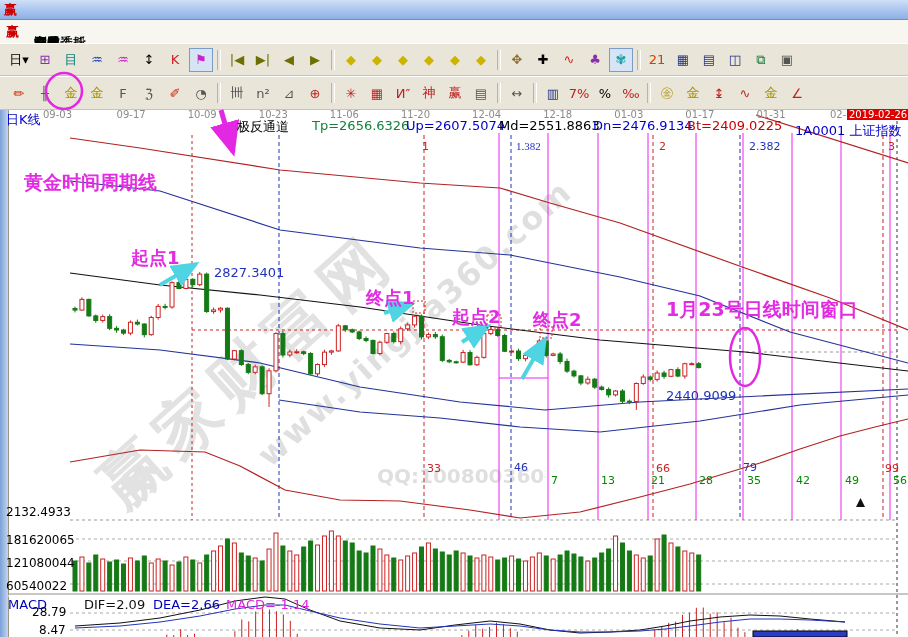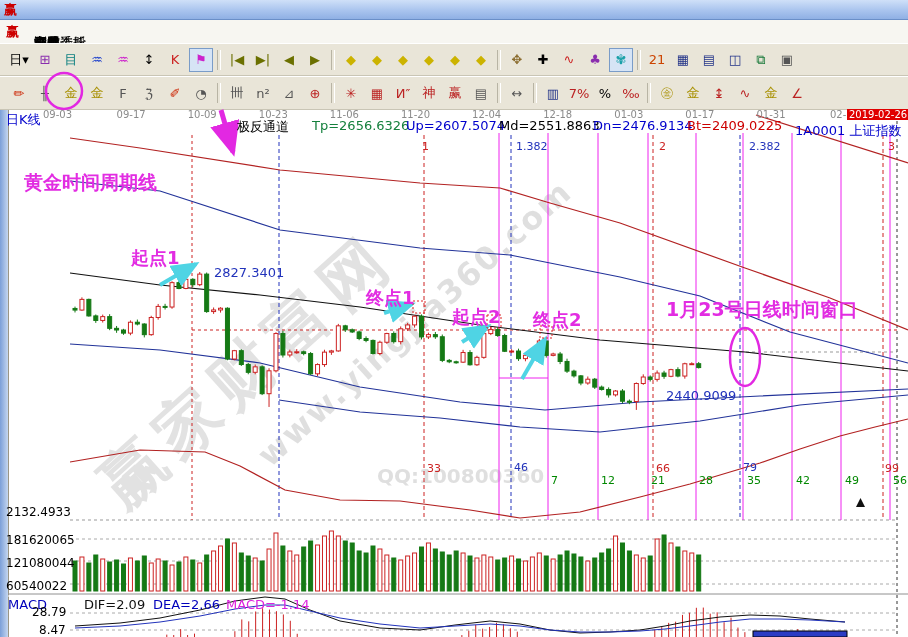--- a/index.html
+++ b/index.html
@@ -576,31 +576,31 @@
 <div class="lbl blueval" style="left:214px;top:265px;">2827.3401</div>
 <div class="lbl blueval" style="left:666px;top:388px;">2440.9099</div>
 <div class="lbl scale" style="left:6px;top:505px;">2132.4933</div>
 <div id="volscale">
     <div class="lbl scale" style="left: 6px; top: 533px; position: absolute;">181620065</div>
     <div class="lbl scale" style="left: 6px; top: 556px; position: absolute;">121080044</div>
     <div class="lbl scale" style="left: 6px; top: 579px; position: absolute;">60540022</div>
   </div>
 <div id="cyclabels">
     <div class="lbl cyc" style="left: 422px; top: 140px; color: rgb(204, 34, 34); position: absolute;">1</div>
-    <div class="lbl cyc" style="left: 516px; top: 140px; color: rgb(34, 51, 187); position: absolute;">1.382</div>
+    <div class="lbl cyc" style="left: 516px; top: 140px; color: rgb(34, 51, 187); position: absolute; font-family: Liberation Serif, serif;">1.382</div>
     <div class="lbl cyc" style="left: 659px; top: 140px; color: rgb(204, 34, 34); position: absolute;">2</div>
     <div class="lbl cyc" style="left: 749px; top: 140px; color: rgb(34, 51, 187); position: absolute;">2.382</div>
     <div class="lbl cyc" style="left: 888px; top: 140px; color: rgb(204, 34, 34); position: absolute;">3</div>
     <div class="lbl cyc" style="left: 427px; top: 462px; color: rgb(204, 34, 34); position: absolute; text-align: right;">33</div>
     <div class="lbl cyc" style="left: 514px; top: 461px; color: rgb(34, 51, 187); position: absolute;">46</div>
     <div class="lbl cyc" style="left: 656px; top: 462px; color: rgb(204, 34, 34); position: absolute;">66</div>
     <div class="lbl cyc" style="left: 743px; top: 461px; color: rgb(34, 51, 187); position: absolute;">79</div>
     <div class="lbl cyc" style="left: 885px; top: 462px; color: rgb(204, 34, 34); position: absolute;">99</div>
     <div class="lbl cyc" style="left: 551px; top: 474px; color: rgb(0, 136, 0); position: absolute;">7</div>
-    <div class="lbl cyc" style="left: 601px; top: 474px; color: rgb(0, 136, 0); position: absolute;">12</div>
+    <div class="lbl cyc" style="left: 601px; top: 474px; color: rgb(0, 136, 0); position: absolute;">13</div>
     <div class="lbl cyc" style="left: 651px; top: 474px; color: rgb(0, 136, 0); position: absolute;">21</div>
     <div class="lbl cyc" style="left: 699px; top: 474px; color: rgb(0, 136, 0); position: absolute;">28</div>
     <div class="lbl cyc" style="left: 747px; top: 474px; color: rgb(0, 136, 0); position: absolute;">35</div>
     <div class="lbl cyc" style="left: 796px; top: 474px; color: rgb(0, 136, 0); position: absolute;">42</div>
     <div class="lbl cyc" style="left: 845px; top: 474px; color: rgb(0, 136, 0); position: absolute;">49</div>
     <div class="lbl cyc" style="left: 893px; top: 474px; color: rgb(0, 136, 0); position: absolute;">56</div>
   </div>
 
 <div class="lbl" style="left:8px;top:597px;font-size:13px;color:#0000bb;">MACD</div>
 <div class="lbl" style="left:84px;top:597px;font-size:13px;color:#111;">DIF=2.09</div>

